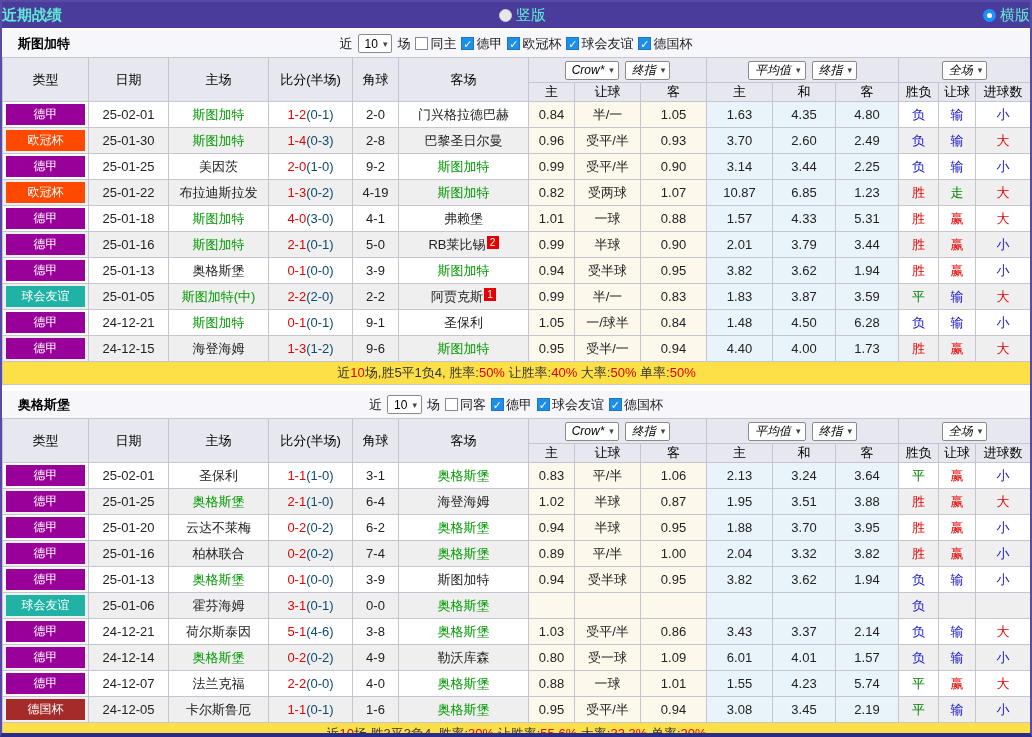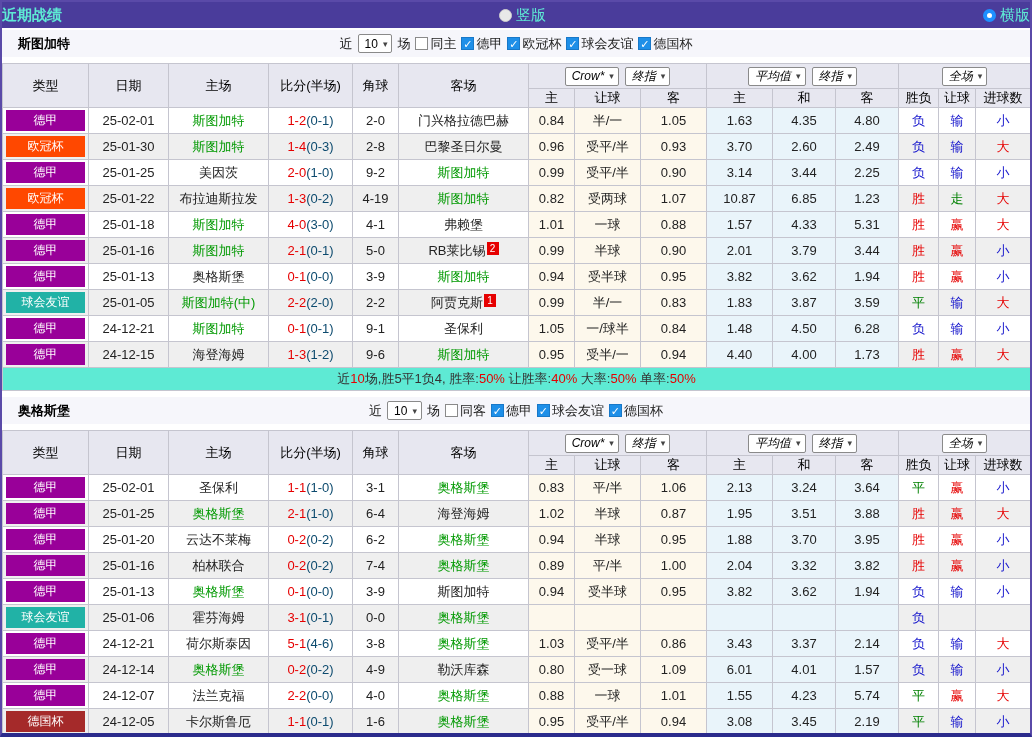--- a/index.html
+++ b/index.html
@@ -21,38 +21,38 @@
   .cb { width:13px; height:13px; display:inline-block; text-align:center; line-height:12px; font-size:11px; vertical-align:-2px; }
   .cb.checked { background:#1e8fe8; color:#fff; border:1px solid #1878c8; }
   .cb.un { background:#fff; border:1px solid #8a8a8a; }
   .fl-item { display:inline-flex; align-items:center; gap:2px; }
 
   
   .sel { display:inline-flex; align-items:center; justify-content:space-between; background:#fff; border:1px solid #8a8a8a; border-radius:2px; height:19px; padding:0 4px 0 6px; font-size:12px; color:#000; gap:5px; cursor:default; }
   .sel .caret { font-size:9px; color:#444; }
 
   
-  table { border-collapse:collapse; table-layout:fixed; width:1028px;margin-top:6px; }
+  table { border-collapse:collapse; table-layout:fixed; width:1028px; }
   th, td { border:1px solid #c5c5cf; text-align:center; overflow:hidden; white-space:nowrap; }
   thead th { background:#e7e7f0; font-weight:normal; color:#000; }
   thead tr.ddrow th { height:25px; }
   thead tr.subrow th { height:18px; font-size:13px; }
   tbody td { height:25px; font-size:13px; background:#fff; }
   tbody tr.alt td { background:#efefef; }
   td.c-o { background:#fdf8ec !important; }
   td.c-a { background:#e9f4fa !important; }
   .type-badge { display:block; margin:2px 3px; padding:2px 0; color:#fff; font-size:12px; }
   .hl { color:#009900; }
   .score-m { color:#e60000; }
   .score-h { color:#0c4a6e; }
   .badge { display:inline-block; min-width:12px; height:13px; background:#e60000; color:#fff; font-size:10px; line-height:13px; text-align:center; margin-left:1px; vertical-align:3px; }
   .res-win  { color:#e60000; }
   .res-lose { color:#1414cc; }
   .res-draw { color:#008000; }
-  tfoot td { height:23px; background:#5eead4; font-size:13px; color:#333; }
+  tfoot td { height:23px; background:#fde047; font-size:13px; color:#333; }
   tfoot .red { color:#e60000; }
   .section + .section { margin-top:6px; }
   .sel-pair { display:inline-flex; gap:6px; justify-content:space-between;font-style:italic; }
 </style>
 </head>
 <body>
 
 <div class="page">
 
   <div class="titlebar">

